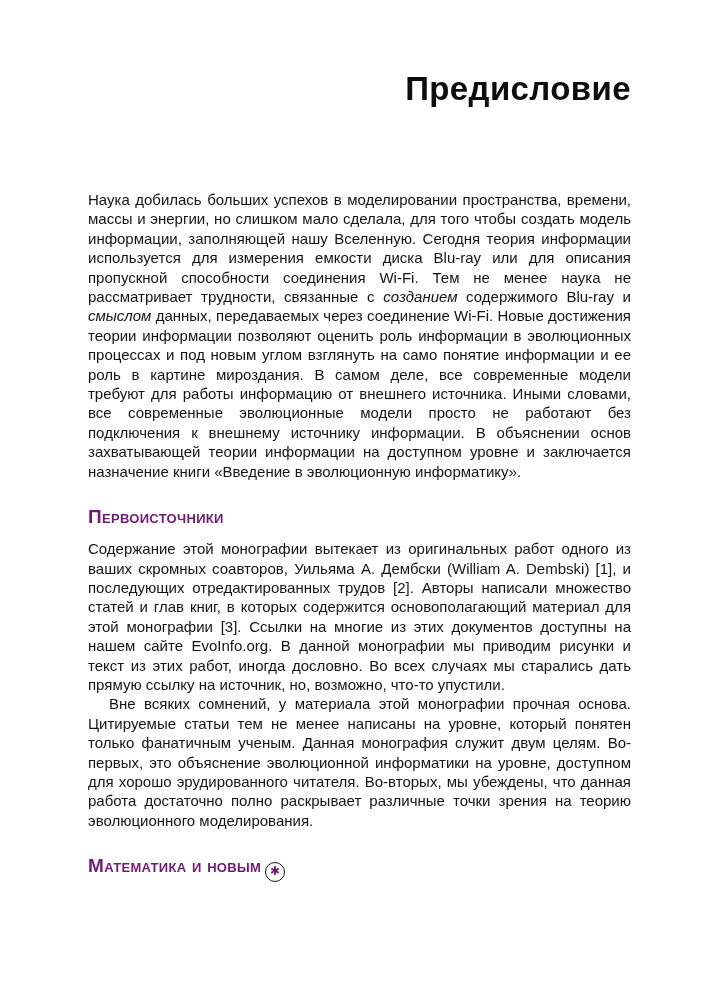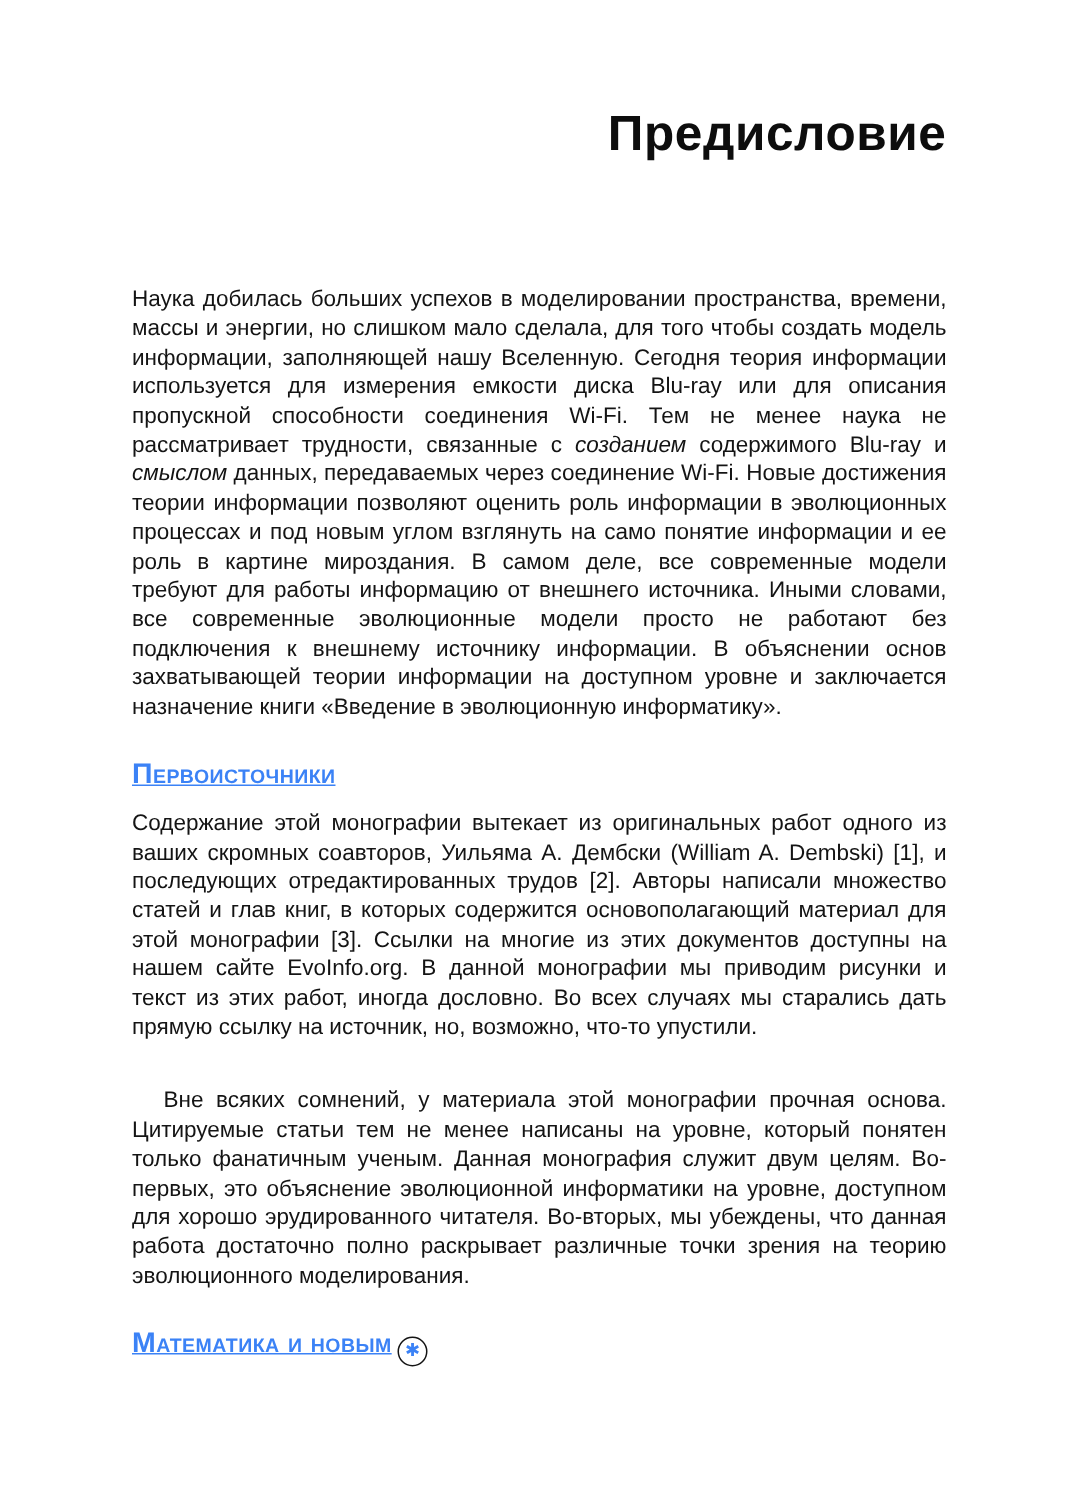--- a/index.html
+++ b/index.html
@@ -30,31 +30,29 @@
   p.body-par {
     margin: 0;
     font-size: 15px;
     line-height: 19.4px;
     text-align: justify;
     hyphens: auto;
     -webkit-hyphens: auto;
   }
   p.indent {
     text-indent: 21px;
-    margin-top: 30px;
   }
   h2.section-heading {
     margin: 25px 0 11px 0;
     font-size: 19px;
     line-height: 22px;
     font-weight: 700;
     font-variant: small-caps;
     letter-spacing: 0.3px;
-    color: #3b82f6;
-    text-decoration: underline;
+    color: #701a75;
   }
   em { }
   strong { font-weight: 400; }
   .circle-sym {
     display: inline-block;
     box-sizing: border-box;
     width: 16px;
     height: 16px;
     border: 1.6px solid #141414;
     border-radius: 50%;

